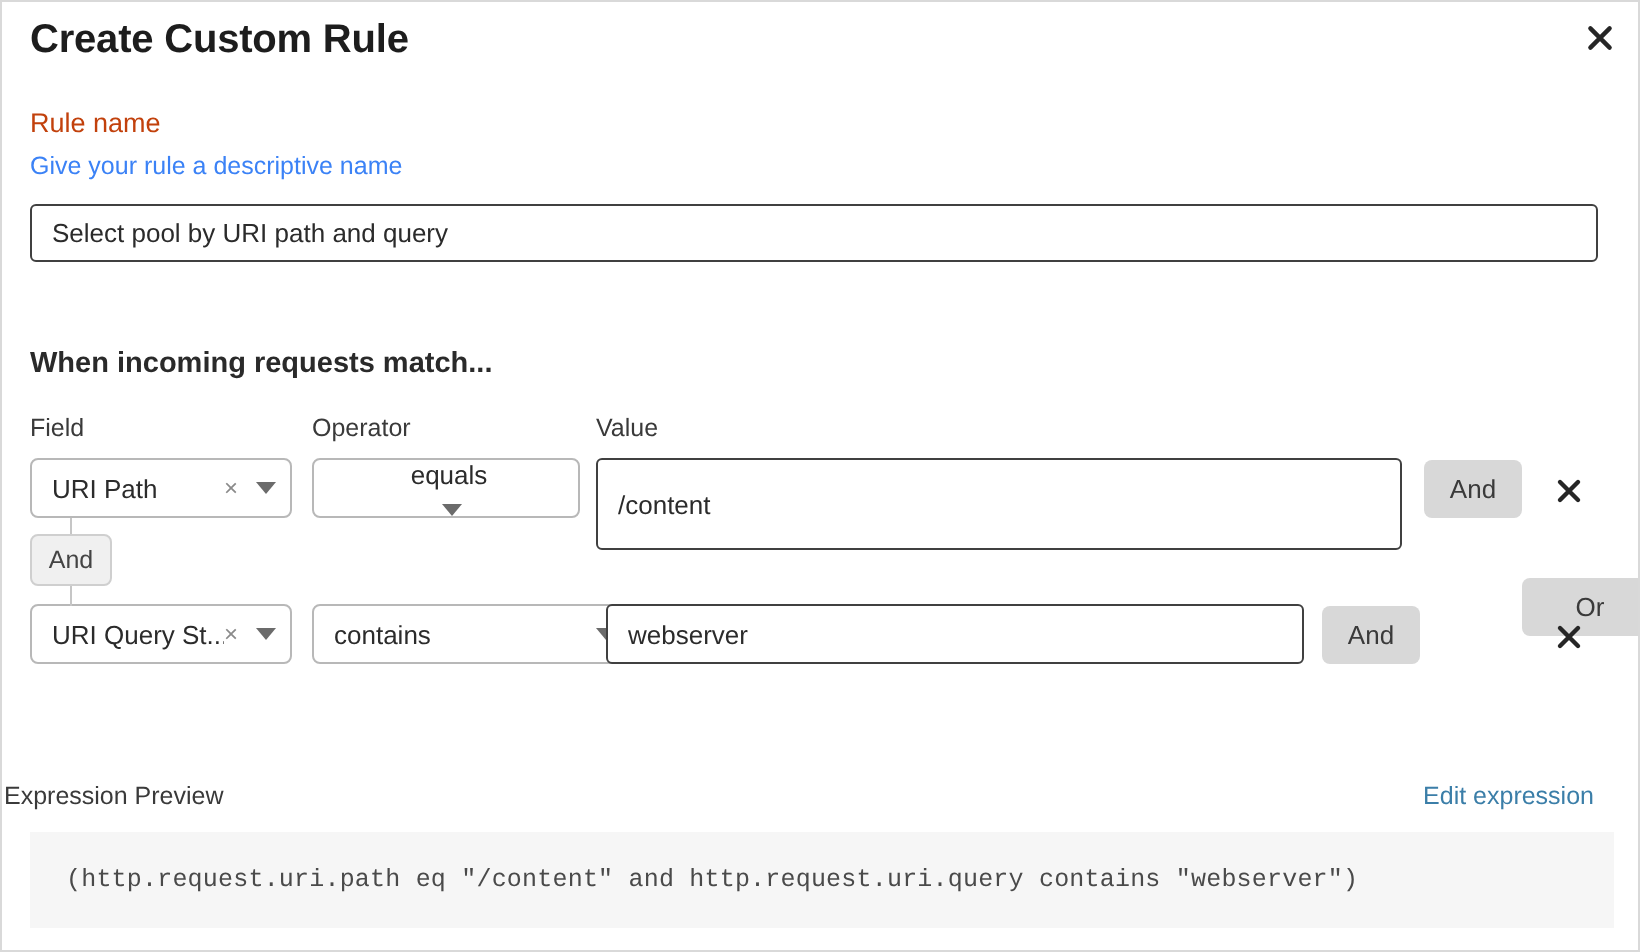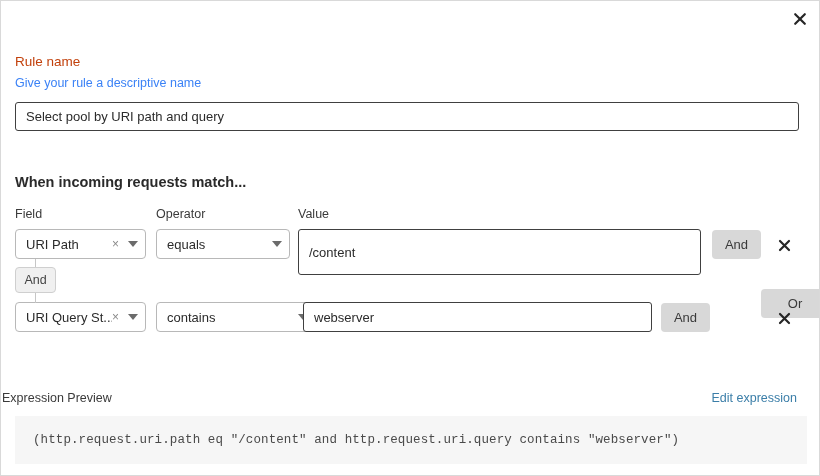--- a/index.html
+++ b/index.html
@@ -148,20 +148,21 @@
     font-size: 12.5px; color: #4a4a4a;
     white-space: nowrap;
     letter-spacing: 0.1px;
   }
 </style>
 </head>
 <body>
 
 <div class="card">
 
+  <div class="title">Create Custom Rule</div>
 
   <div class="close-btn">
     <svg width="14" height="14" viewBox="0 0 14 14" aria-hidden="true">
       <path d="M2.2 2.2 L11.8 11.8 M11.8 2.2 L2.2 11.8" stroke="#262626" stroke-width="2.2" stroke-linecap="round"></path>
     </svg>
   </div>
 
   <div class="label-strong" style="left:14px; top:53px;">Rule name</div>
   <div class="label-muted" style="left:14px; top:75px;">Give your rule a descriptive name</div>
 
@@ -175,21 +176,21 @@
 
   <div class="conn-line" style="top:258px; height:9px;"></div>
   <div class="conn-line" style="top:292px; height:10px;"></div>
 
   <div class="select-box" style="left:14px; top:228px; width:131px;">
     <span class="sel-text">URI Path</span>
     <span class="clear-x">×</span>
     <span class="caret"></span>
   </div>
 
-  <div class="select-box" style="left:155px; top:228px; width:134px;">
+  <div class="select-box" style="left:155px; top:228px; width:134px;flex-direction:column;">
     <span class="sel-text">equals</span>
     <span class="caret"></span>
   </div>
 
   <input class="text-input" style="left: 297px; top: 228px; width: 403px; height: 46px;" value="/content" placeholder="Enter value">
 
   <div class="pill-btn" style="left:711px; top:229px; width:49px;">And</div>
 
   <div class="row-delete" style="left:774px; top:235px;">
     <svg width="13" height="13" viewBox="0 0 13 13" aria-hidden="true">

